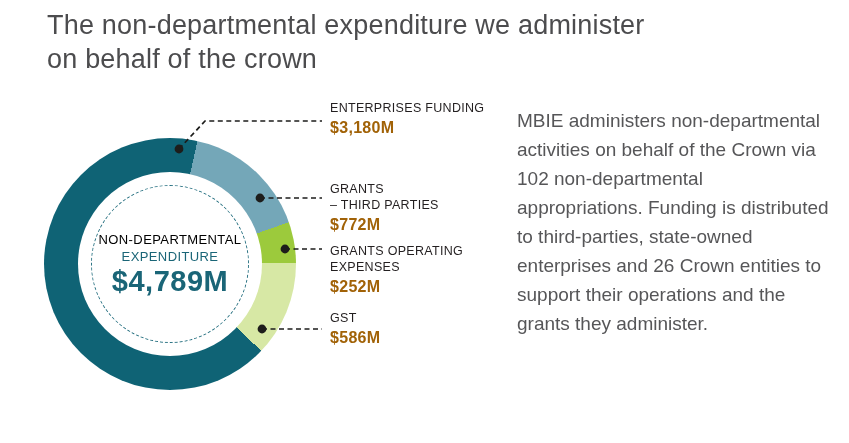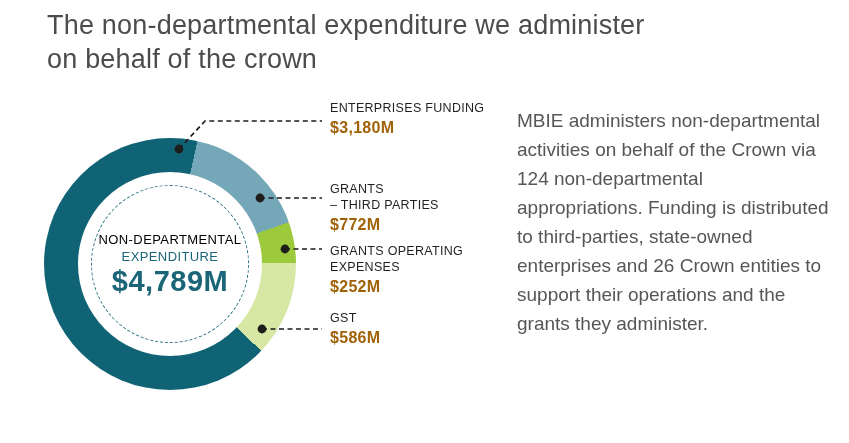--- a/index.html
+++ b/index.html
@@ -111,15 +111,15 @@
     <div class="callout-line">GRANTS OPERATING</div>
     <div class="callout-line">EXPENSES</div>
     <div class="callout-value">$252M</div>
   </div>
 
   <div class="callout callout-gst">
     <div class="callout-line">GST</div>
     <div class="callout-value">$586M</div>
   </div>
 
-  <p class="description">MBIE administers non-departmental activities on behalf of the Crown via 124 non-departmental appropriations. Funding is distributed to third-parties, state-owned enterprises and 26 Crown entities to support their operations and the grants they administer.</p>
+  <p class="description">MBIE administers non-departmental activities on behalf of the Crown via 102 non-departmental appropriations. Funding is distributed to third-parties, state-owned enterprises and 26 Crown entities to support their operations and the grants they administer.</p>
 
 </div>
 
 </body></html>

